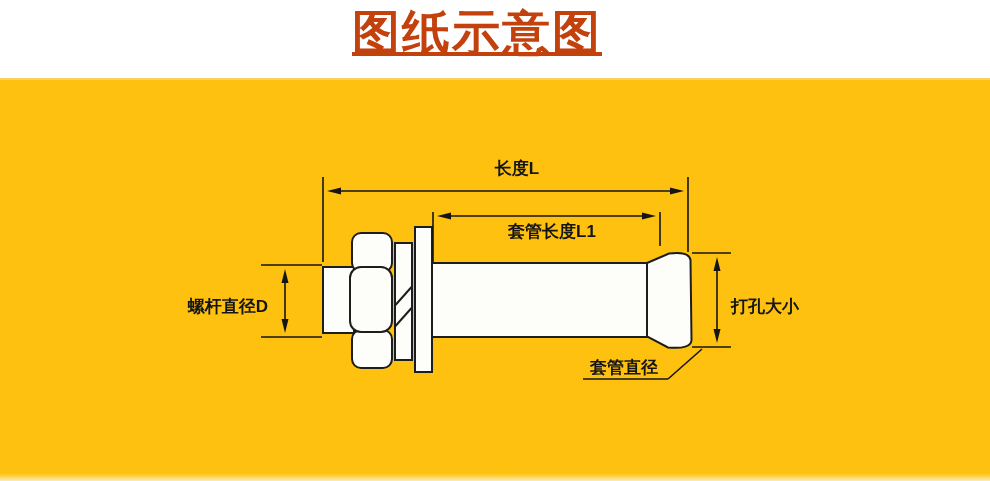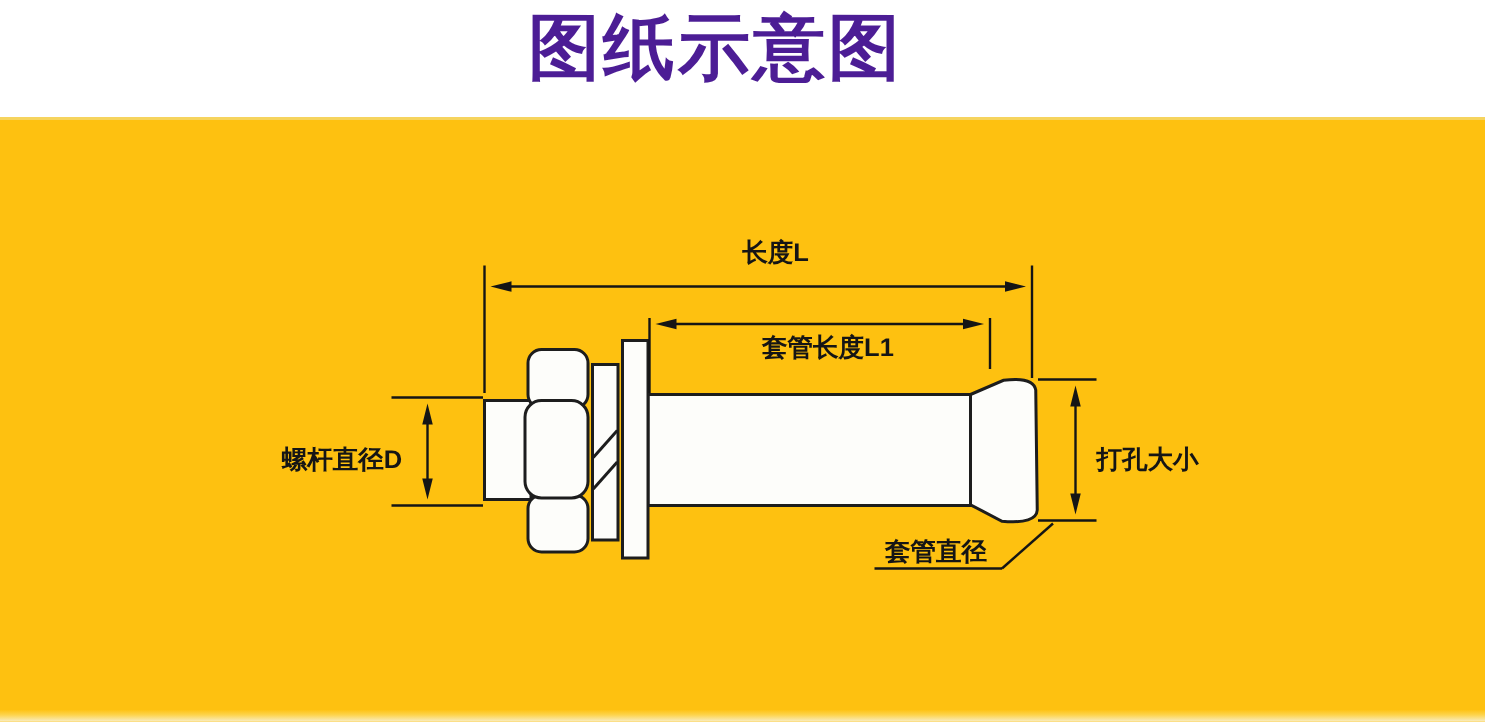--- a/index.html
+++ b/index.html
@@ -12,23 +12,24 @@
   }
   .page { position: absolute; inset: 0; }
   .title {
     position: absolute;
     top: 4px;
     left: 477px;
     transform: translateX(-50%);
     font-size: 48px;
     font-weight: 700;
     letter-spacing: 2px;
-    color: #4c1d95;
+    color: #c2410c;
     white-space: nowrap;
     line-height: 58px;
+    text-decoration: underline;
   }
   .panel {
     position: absolute;
     left: 0; top: 78px;
     width: 990px; height: 403px;
     background: #fec110;
   }
   .panel::before { 
     content: "";
     position: absolute; left: 0; top: 0; right: 0; height: 2px;

